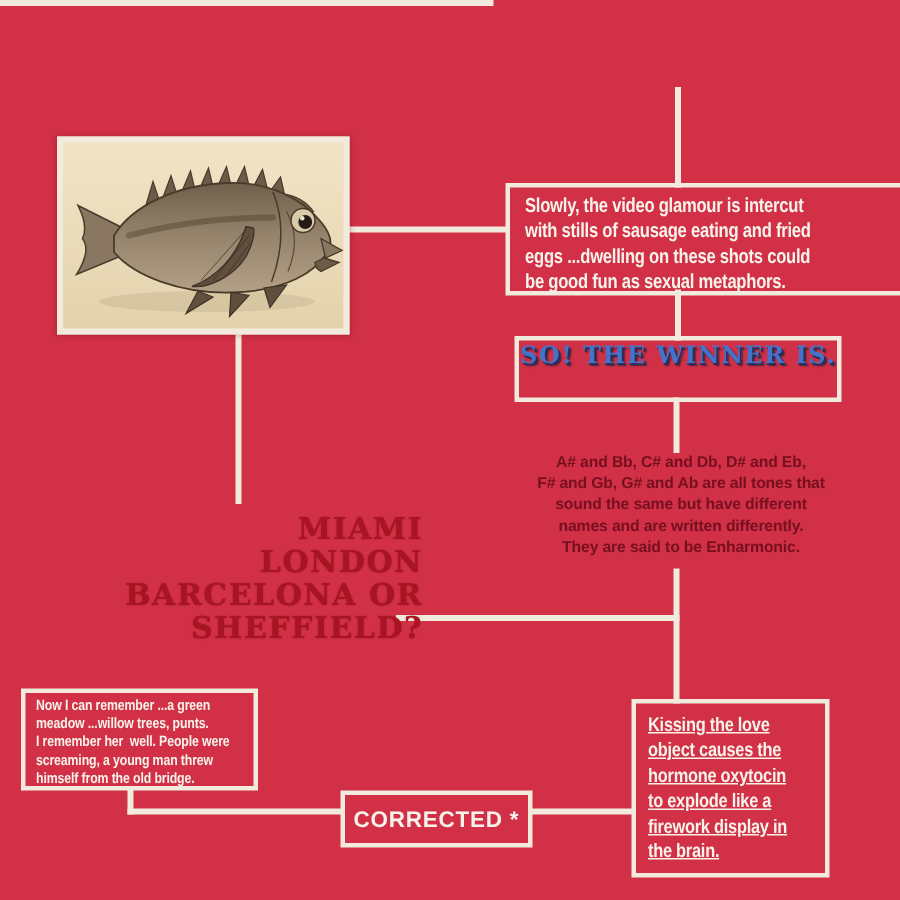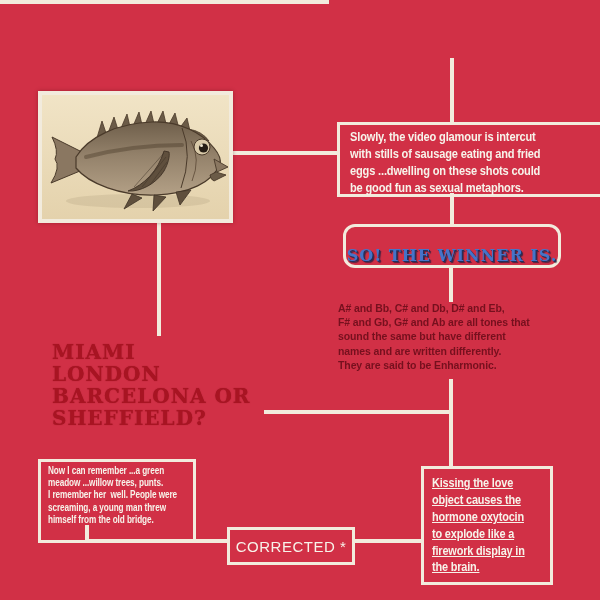--- a/index.html
+++ b/index.html
@@ -45,55 +45,56 @@
   .kiss-text{
     font-weight:700;
     font-size:13px;
     letter-spacing:-0.2px;
     line-height:1.3;
     white-space:pre;
     transform:scaleX(0.84);
     transform-origin:0 0;
   }
   .winner-box{
-    display:flex;align-items:flex-end;justify-content:center;border-radius:12px;
+    display:flex;align-items:flex-start;justify-content:center;
   }
   .winner-text{
     font-family:"DejaVu Serif",serif;
     font-weight:700;
     font-size:16px;
     letter-spacing:1px;
     color:var(--blue,#4673c8);
     text-shadow:1px 1px 0 var(--blueShadow,#20315f),2px 2px 1px rgba(18,28,60,.7);
     white-space:nowrap;
   }
   .cities-text{
     position:absolute;
     font-family:"DejaVu Serif",serif;
     font-weight:700;
     font-size:20px;
     letter-spacing:1px;
     line-height:1.1;
     color:var(--citiesRed,#a81422);
-    text-align:left;
+    text-align:right;
     white-space:pre-line;
     text-shadow:0 0 1px rgba(120,8,20,.6);
   }
   .enharmonic-text{
     position:absolute;
     font-weight:700;
     font-size:10.5px;
     letter-spacing:-0.1px;
     line-height:1.35;
     color:var(--maroon,#76101e);
+    text-align:center;
     white-space:pre-line;
   }
   .corrected-box{
     display:flex;align-items:center;justify-content:center;
-    font-weight:400;font-size:15px;letter-spacing:0.5px;
+    font-weight:700;font-size:15px;letter-spacing:0.5px;
     white-space:nowrap;
   }
   .fish-frame{
     position:absolute;
     border:4px solid var(--line,#f2ebdd);
     box-sizing:border-box;
     background:var(--paper,#eee0c0);
     box-shadow:0 0 4px rgba(80,0,10,.35);
   }
   .fish-frame svg{display:block;}
@@ -176,21 +177,21 @@
 F# and Gb, G# and Ab are all tones that
 sound the same but have different
 names and are written differently.
 They are said to be Enharmonic.</div>
 
   <div class="cities-text" style="left:52px;top:341px;width:230px;">MIAMI
 LONDON
 BARCELONA OR
 SHEFFIELD?</div>
 
-  <div class="qbox" style="left:14px;top:459px;width:158px;height:84px;padding:3px 7px;margin-left:24px;">
+  <div class="qbox" style="left:14px;top:459px;width:158px;height:68px;padding:3px 7px;">
     <div class="small-text">Now I can remember ...a green
 meadow ...willow trees, punts.
 I remember her  well. People were
 screaming, a young man threw
 himself from the old bridge.</div>
   </div>
 
   <div class="qbox corrected-box" style="left:227px;top:527px;width:128px;height:38px;">
     <span>CORRECTED *</span>
   </div>

